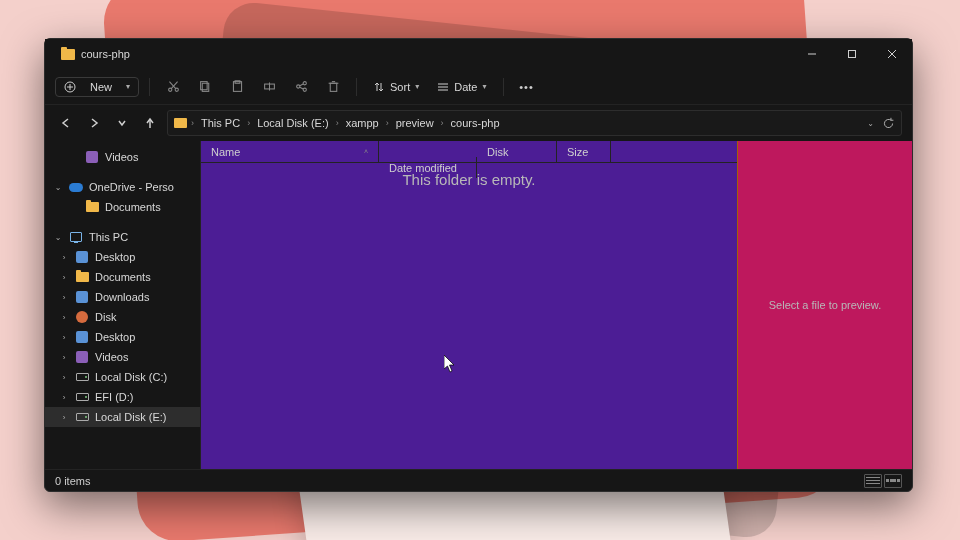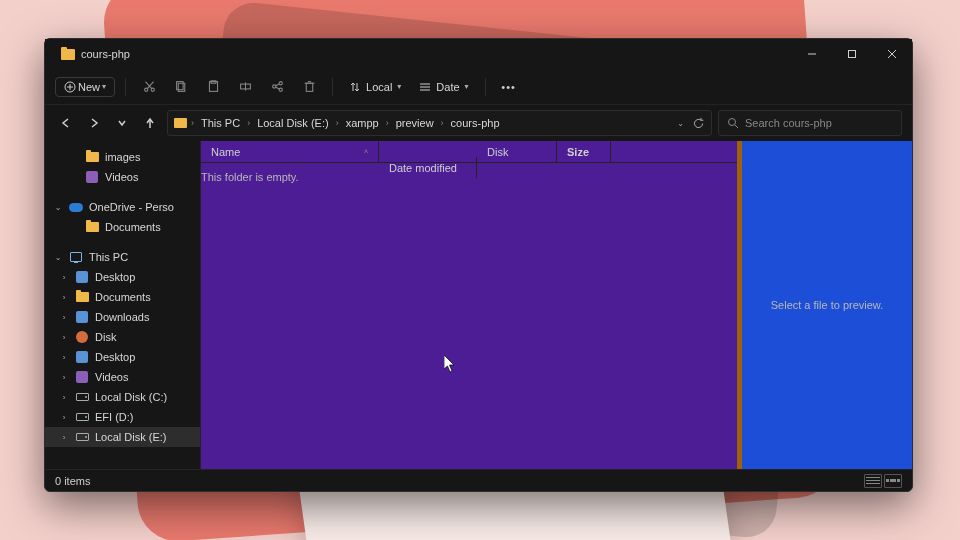--- a/index.html
+++ b/index.html
@@ -53,21 +53,21 @@
   }
   .winbtns .btn svg { width: 10px; height: 10px; stroke: #cfcfcf; stroke-width: 1; fill: none; }
 
   
   .toolbar {
     height: 36px; display: flex; align-items: center; gap: 6px;
     padding: 0 10px;
     border-bottom: 1px solid #232323;
   }
   .toolbar .new-btn {
-    display: flex; align-items: center; gap: 2px;
+    display: flex; align-items: center; gap: 14px;
     border: 1px solid #3a3a3a; border-radius: 4px;
     padding: 3px 8px; font-size: 11px;
   }
   .toolbar .icobtn {
     width: 26px; height: 26px; display: flex; align-items: center; justify-content: center;
     color: #888;
   }
   .toolbar .icobtn svg { width: 13px; height: 13px; stroke: #888; fill: none; stroke-width: 1.3; }
   .toolbar .sep { width: 1px; height: 18px; background: #2d2d2d; margin: 0 4px; }
   .toolbar .labeled {
@@ -132,31 +132,31 @@
   }
   .columns {
     height: 22px; display: flex; align-items: center;
     border-bottom: 1px solid #232323;
     font-size: 11px; color: #cfcfcf;
   }
   .columns .col { padding: 0 10px; border-right: 1px solid #232323; height: 100%; display: flex; align-items: center; }
   .col-name { width: 178px; justify-content: space-between; }
   .col-date { width: 98px; margin-top: 32px; }
   .col-type { width: 80px; }
-  .col-size { width: 54px; font-weight: bold; }
+  .col-size { width: 54px; }
   .sort-caret { font-size: 7px; color: #888; }
   .empty-msg {
-    text-align: left; color: #b8b8b8; font-size: 11px; padding: 8px 0;
+    text-align: center; color: #b8b8b8; font-size: 15px; padding: 8px 0;
   }
 
   .preview {
-    width: 175px; border-left: 5px solid #a16207;
+    width: 175px; border-left: 1px solid #a16207;
     display: flex; align-items: center; justify-content: center;
     font-size: 11px; color: #b8b8b8; text-align: left; padding: 0 12px;
-    background: #1d4ed8;
+    background: #be185d;
   }
 
   .statusbar {
     height: 22px; border-top: 1px solid #232323;
     display: flex; align-items: center; padding: 0 10px;
     font-size: 11px; color: #cfcfcf;
   }
   .statusbar .viewtoggles { margin-left: auto; display: flex; gap: 2px; }
   .statusbar .vt { width: 18px; height: 14px; border: 1px solid #555; border-radius: 1px; display: flex; flex-direction: column; justify-content: space-evenly; padding: 1px; }
   .statusbar .vt .ln { height: 1px; background: #888; }
@@ -258,21 +258,21 @@
         </svg>
       </div>
     <div class="sep"></div>
     <div class="labeled">
       <svg width="12" height="12" viewBox="0 0 12 12" stroke="#cfcfcf" fill="none">
           <line x1="4" y1="2" x2="4" y2="10"></line>
           <polyline points="2,4 4,2 6,4"></polyline>
           <line x1="8" y1="2" x2="8" y2="10"></line>
           <polyline points="6,8 8,10 10,8"></polyline>
         </svg>
-      <span>Local</span>
+      <span>Sort</span>
       <span class="chev">▾</span>
     </div>
     <div class="labeled">
       <svg width="12" height="12" viewBox="0 0 12 12" stroke="#cfcfcf" fill="none">
           <line x1="1" y1="3" x2="11" y2="3"></line>
           <line x1="1" y1="6" x2="11" y2="6"></line>
           <line x1="1" y1="9" x2="11" y2="9"></line>
         </svg>
       <span>Date</span>
       <span class="chev">▾</span>
@@ -328,39 +328,25 @@
         </span>
       <div class="end">
         <span class="chev">⌄</span>
         <svg width="13" height="13" viewBox="0 0 16 16" stroke="#cfcfcf" fill="none">
             <path d="M13 8a5 5 0 1 1-2-4"></path>
             <polyline points="11,1 11,4 14,4"></polyline>
           </svg>
       </div>
     </div>
 
-    <div class="searchbox">
-      <svg width="12" height="12" viewBox="0 0 12 12" stroke="#888" fill="none">
-          <circle cx="5" cy="5" r="3.5"></circle>
-          <line x1="8" y1="8" x2="11" y2="11"></line>
-        </svg>
-      <span>Search cours-php</span>
-    </div>
   </div>
 
   <div class="body">
 
     <div class="sidebar">
-      <div class="tree-item level2">
-          <span class="caret"></span>
-          <span class="ico">
-            <span class="folder-y"></span>
-          </span>
-          <span>images</span>
-        </div>
       <div class="tree-item level2">
           <span class="caret"></span>
           <span class="ico">
             <span class="ico-video"></span>
           </span>
           <span>Videos</span>
         </div>
 
       <div style="height:10px"></div>
       <div class="tree-item">

